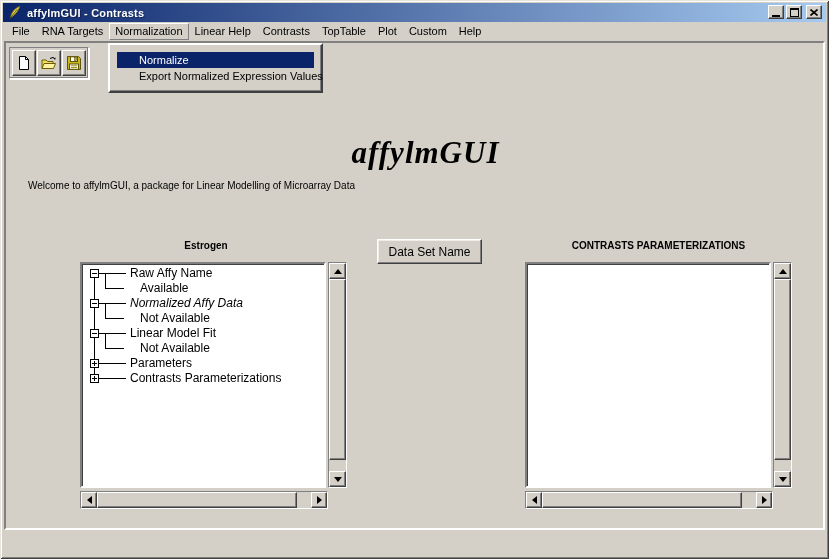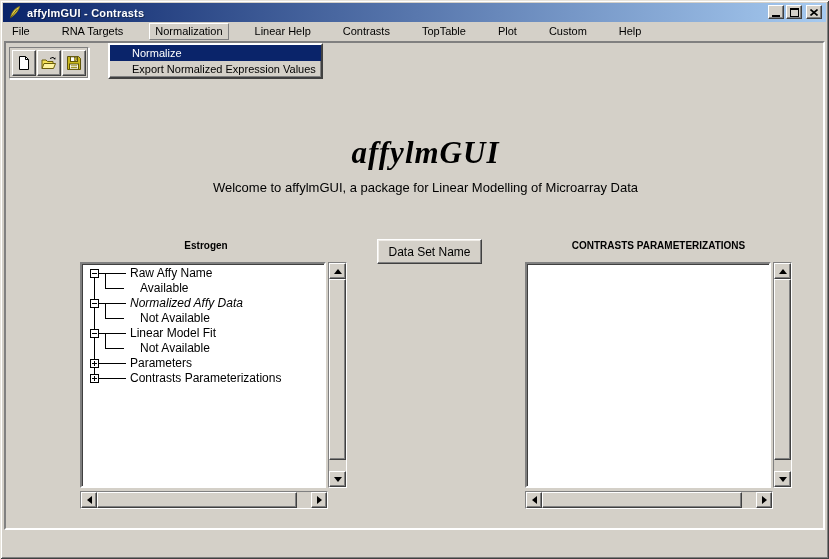--- a/index.html
+++ b/index.html
@@ -24,42 +24,42 @@
     text-shadow:1px 1px 0 rgba(0,0,0,.35);}
   .win-controls{position:absolute;right:4px;top:2px;display:flex;gap:2px;}
   .winbtn{width:16px;height:14px;background:var(--face);display:flex;align-items:center;justify-content:center;
     border:1px solid;border-color:var(--hl) var(--dk) var(--dk) var(--hl);
     box-shadow:inset -1px -1px 0 var(--sh);cursor:default;}
   .winbtn.close{margin-left:2px;}
   .glyph-min{width:8px;height:2px;background:#000;margin-top:7px;}
   .glyph-max{width:9px;height:9px;border:1px solid #000;border-top:2px solid #000;}
 
   
-  .menubar{position:absolute;left:4px;top:23px;right:4px;height:17px;display:flex;align-items:center;padding-left:2px;gap:20px;}
+  .menubar{position:absolute;left:4px;top:23px;right:4px;height:17px;display:flex;align-items:center;padding-left:2px;}
   .menu-item{padding:1px 5px;border:1px solid transparent;line-height:13px;white-space:nowrap;}
   .menu-item.active{border-color:var(--hl) var(--sh) var(--sh) var(--hl);}
 
   
   .client{position:absolute;left:4px;top:41px;width:821px;height:489px;background:var(--face);
     border:2px solid;border-color:var(--sh) var(--hl) var(--hl) var(--sh);}
 
   
   .toolbar{position:absolute;left:3px;top:4px;padding:2px;display:flex;gap:1px;
     border:1px solid;border-color:var(--sh) var(--hl) var(--hl) var(--sh);
     box-shadow:1px 1px 0 var(--hl), -1px -1px 0 var(--sh) inset;}
   .tb-btn{width:24px;height:26px;background:var(--face);display:flex;align-items:center;justify-content:center;
     border:1px solid;border-color:var(--hl) var(--dk) var(--dk) var(--hl);
     box-shadow:inset -1px -1px 0 var(--sh);}
   .tb-btn svg{display:block;}
 
   
   .app-title{position:absolute;left:22px;right:0;top:92px;text-align:center;
     font-family:"Liberation Serif","DejaVu Serif",serif;font-style:italic;font-weight:bold;
     font-size:31px;letter-spacing:1px;}
-  .welcome{position:absolute;left:22px;right:0;top:137px;text-align:center;font-size:13px;}
+  .welcome{position:absolute;left:22px;right:0;top:137px;text-align:left;font-size:10px;}
 
   
   .dataset-btn{position:absolute;left:371px;top:196px;width:105px;height:25px;background:var(--face);
     border:1px solid;border-color:var(--hl) var(--dk) var(--dk) var(--hl);
     box-shadow:inset -1px -1px 0 var(--sh), inset 1px 1px 0 #f0ede8;
     font-family:"Liberation Sans","DejaVu Sans",sans-serif;font-size:12px;color:#000;}
 
   
   .panel-title{position:absolute;top:198px;font-weight:bold;font-size:10px;text-align:center;}
   .panel-title.left{left:74px;width:252px;top:197px;}
@@ -96,21 +96,21 @@
   .hscroll .sb-thumb{top:0;bottom:0;left:16px;width:200px;}
   .hscroll .sb-right{top:0;bottom:0;right:0;width:16px;}
   .tri-up{width:0;height:0;border:4px solid transparent;border-top:0;border-bottom:5px solid #000;}
   .tri-down{width:0;height:0;border:4px solid transparent;border-bottom:0;border-top:5px solid #000;}
   .tri-left{width:0;height:0;border:4px solid transparent;border-left:0;border-right:5px solid #000;}
   .tri-right{width:0;height:0;border:4px solid transparent;border-right:0;border-left:5px solid #000;}
 
   
   .dropdown{position:absolute;left:108px;top:43px;width:215px;background:var(--face);z-index:50;
     border:2px solid;border-color:var(--hl) var(--dk) var(--dk) var(--hl);
-    box-shadow:inset -1px -1px 0 var(--sh);padding:0;}
+    box-shadow:inset -1px -1px 0 var(--sh);padding:7px;}
   .dd-item{height:16px;line-height:16px;padding-left:22px;white-space:nowrap;font-size:11px;}
   .dd-item.selected{background:var(--sel);color:var(--sel-text);}
 </style>
 </head>
 <body>
 
 <div class="window">
 
   <div class="titlebar">
     <span class="app-icon">

